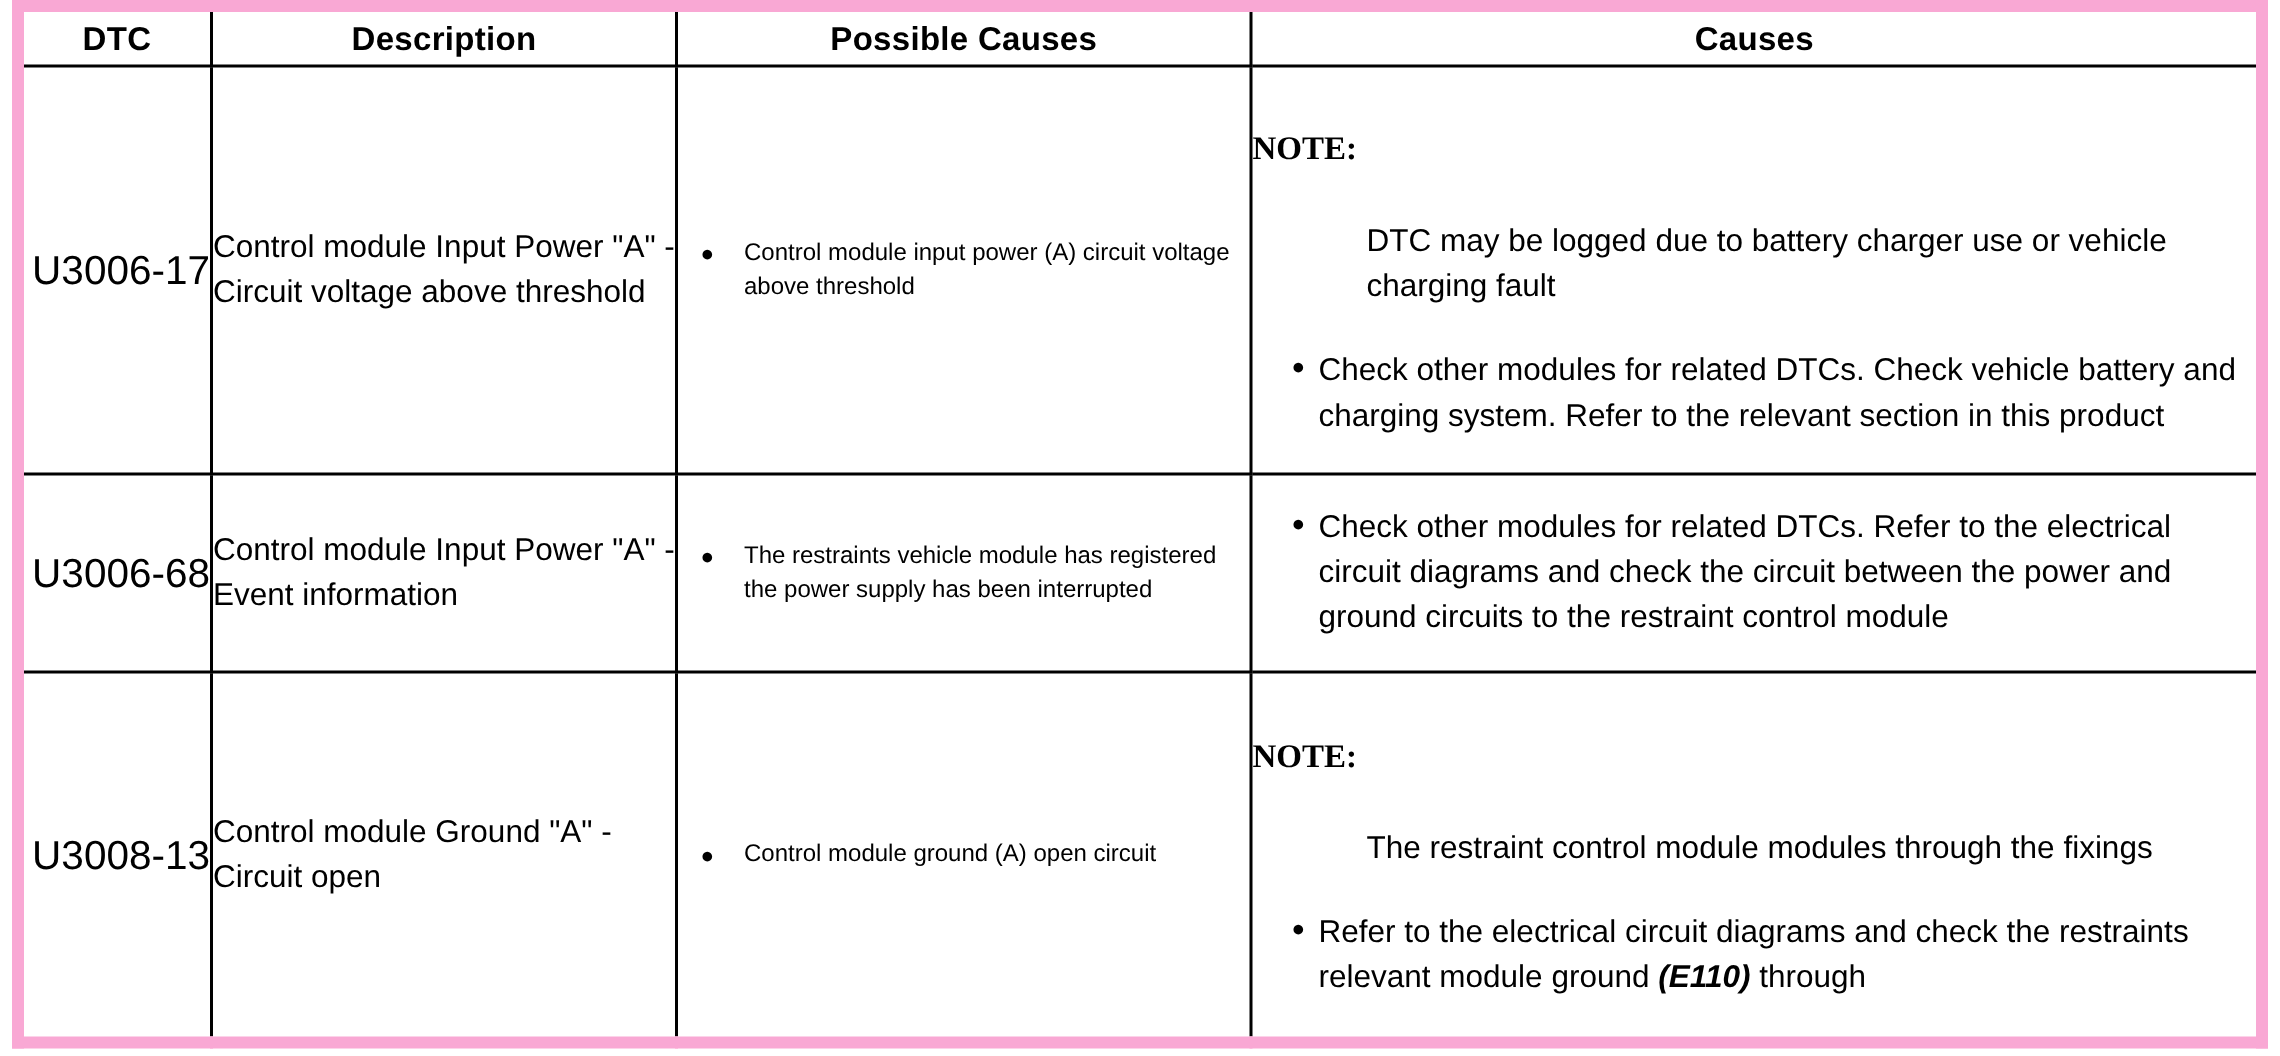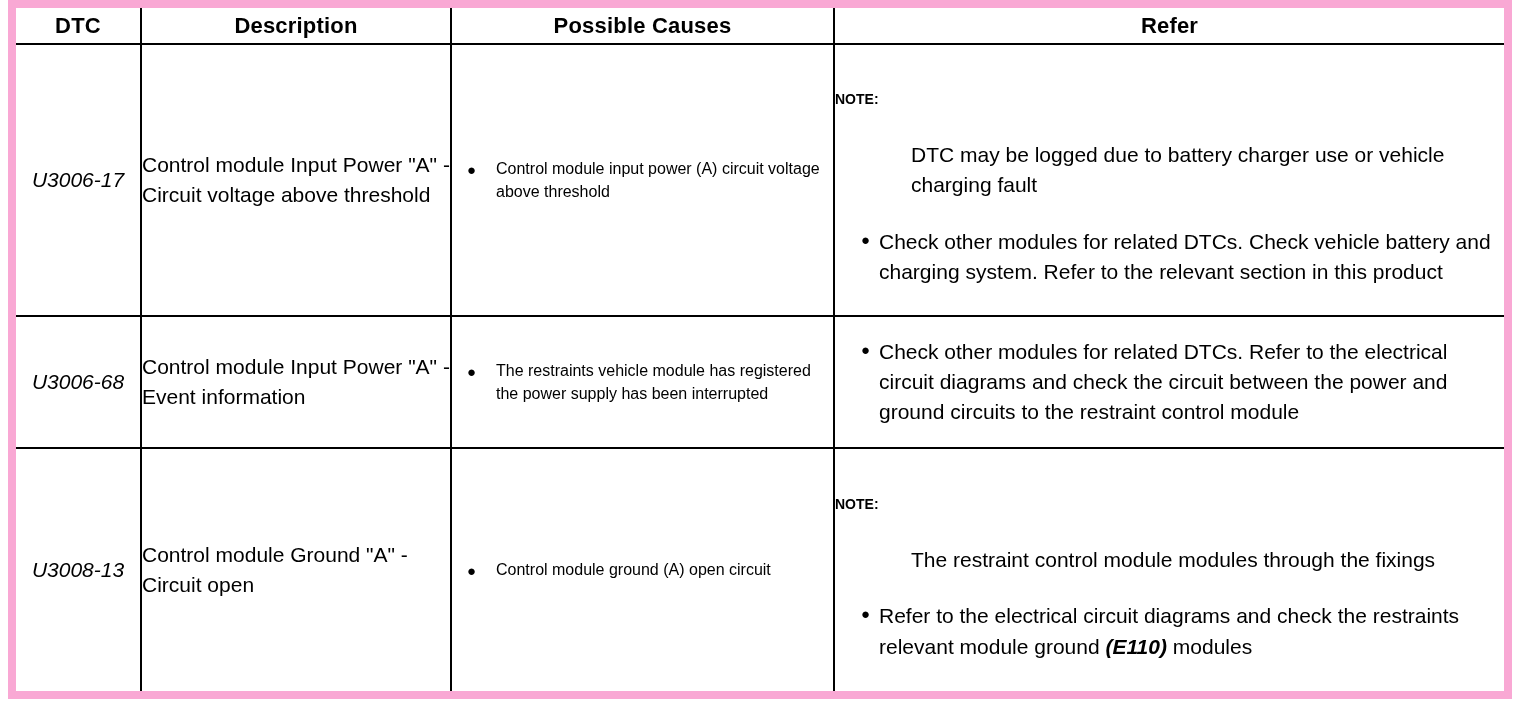--- a/index.html
+++ b/index.html
@@ -41,25 +41,24 @@
     text-align: center;
     border-bottom: 3px solid #000;
     letter-spacing: 0.2px;
   }
   col.c-dtc      { width: 129px; }
   col.c-desc     { width: 310px; }
   col.c-causes   { width: 383px; }
   col.c-action   { width: 674px; }
 
   td.cell-dtc {
-    text-align: center;
-    font-size: 21px;
+    text-align: right;
+    font-size: 27px;
     padding-left: 11px;
     line-height: 1.28;
-    font-style: italic;
   }
   td.cell-desc {
     text-align: left;
     font-size: 21px;
     padding: 0 6px 0 10px;
     line-height: 1.43;
   }
   td.cell-causes {
     padding: 0 8px 0 8px;
     font-size: 16px;
@@ -84,23 +83,24 @@
   ul.blist li::before {
     content: "\25CF";
     position: absolute;
     left: 15px;
     top: -1px;
     font-size: 15px;
     line-height: 1.9;
   }
   .action-block .note-label {
     font-weight: bold;
-    font-size: 14px;
+    font-size: 22px;
     margin: 0 0 0 0;
     padding-left: 0px;
+    font-family: Liberation Serif, serif;
   }
   .action-block .note-body {
     margin: 31px 0 0 0;
     padding-left: 76px;
     padding-right: 8px;
     line-height: 1.44;
   }
   .action-block .note-gap {
     height: 26px;
   }
@@ -125,21 +125,21 @@
       <col class="c-dtc">
       <col class="c-desc">
       <col class="c-causes">
       <col class="c-action">
     </colgroup>
     <thead>
       <tr>
         <th>DTC</th>
         <th>Description</th>
         <th>Possible Causes</th>
-        <th>Refer</th>
+        <th>Causes</th>
       </tr>
     </thead>
     <tbody>
 
       <tr class="row-1">
         <td class="cell-dtc">U3006-17</td>
         <td class="cell-desc">Control module Input Power "A" - Circuit voltage above threshold</td>
         <td class="cell-causes">
           <ul class="blist">
             <li>Control module input power (A) circuit voltage above threshold</li>
@@ -182,21 +182,21 @@
             <li>Control module ground (A) open circuit</li>
           </ul>
         </td>
         <td class="cell-action">
           <div class="action-block">
             <div class="note-label pad-top-1">NOTE:</div>
             <div class="note-body">The restraint control module modules through the fixings</div>
             <div class="note-gap"></div>
             <ul class="blist">
               <li>
-                <span>Refer to the electrical circuit diagrams and check the restraints relevant module ground </span><b class="inline-b">(E110)</b><span> modules</span>
+                <span>Refer to the electrical circuit diagrams and check the restraints relevant module ground </span><b class="inline-b">(E110)</b><span> through</span>
               </li>
             </ul>
           </div>
         </td>
       </tr>
 
     </tbody>
   </table>
 </div>
 

